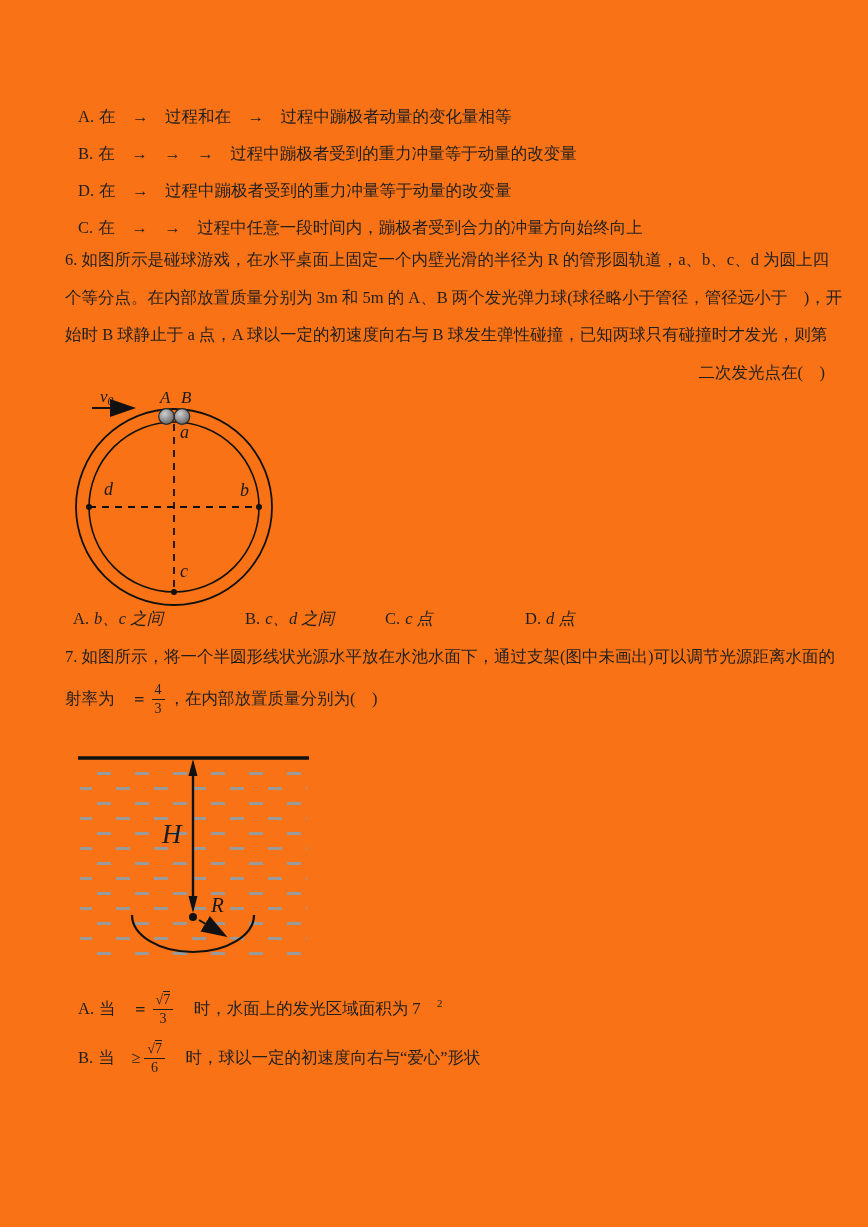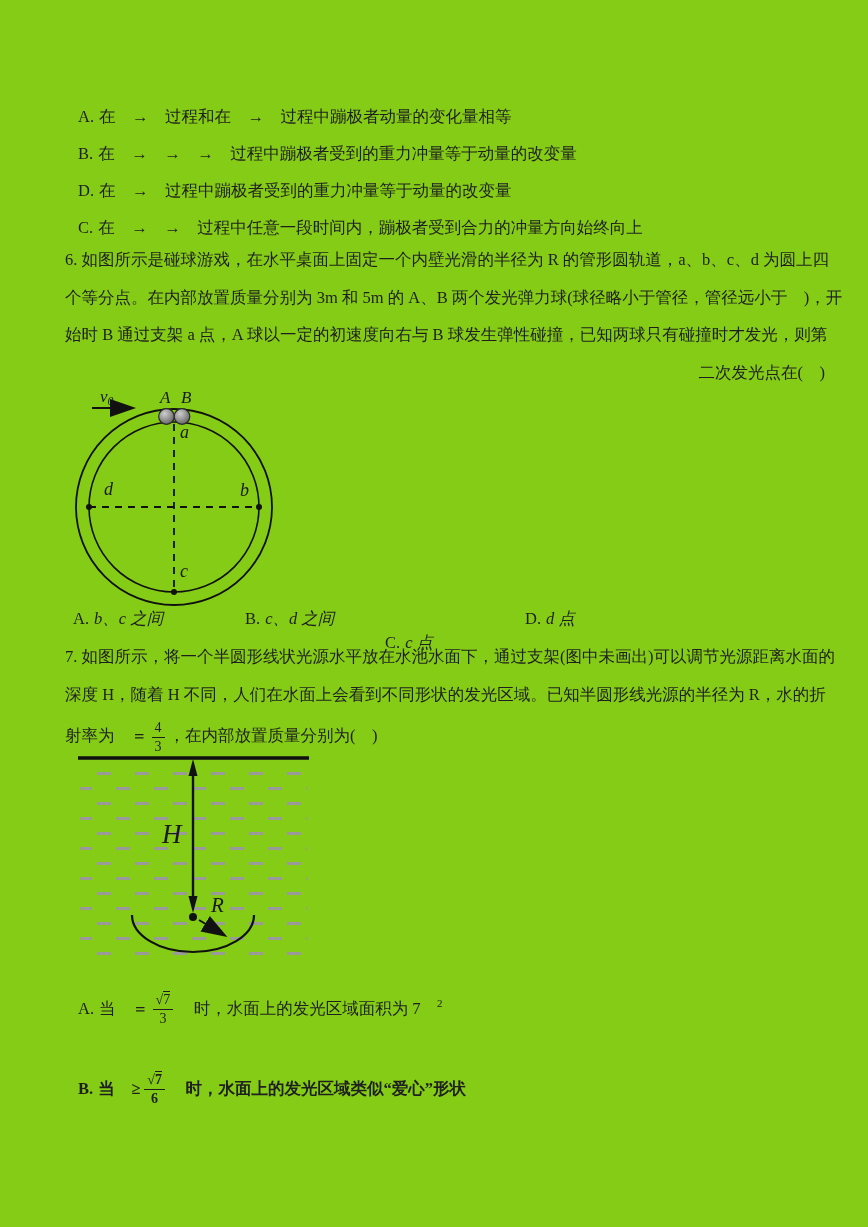--- a/index.html
+++ b/index.html
@@ -1,30 +1,30 @@
 <!DOCTYPE html>
 <html><head>
 <meta charset="utf-8">
 <style>
   html,body { margin:0; padding:0; background:#ffffff; }
   #page {
-    position:relative; width:868px; height:1227px; background:#84cc16;
+    position:relative; width:868px; height:1227px; background:#f97316;
     font-family:"Liberation Serif","DejaVu Serif",serif;
     color:#1f1f1f; font-size:16.5px; overflow:hidden;
   }
   .abs { position:absolute; }
   .optline { height:37px; line-height:37px; white-space:nowrap; }
   .optlabel { margin-right:5px; }
   .qline { height:37.5px; line-height:37.5px; white-space:nowrap;text-align:right; }
 
   
   .optrow { display:flex; white-space:nowrap; }
   .optrow .cell-a { width:172px; }
   .optrow .cell-b { width:140px; }
-  .optrow .cell-c { width:140px;margin-top:24px; }
+  .optrow .cell-c { width:140px; }
 
   
   .frac {
     display:inline-block; vertical-align:middle; text-align:center;
     font-size:14px; line-height:1.15; margin:0 4px;
   }
   .frac .num { display:block; border-bottom:1.2px solid #1f1f1f; padding:0 3px 1px; }
   .frac .den { display:block; padding-top:1px; }
   .radicand { border-top:1.2px solid #1f1f1f; }
   sup.exp { font-size:11px; vertical-align:super; }
@@ -43,21 +43,21 @@
   <div class="abs" style="left:78px; top:98px;">
     <div class="optline"><span class="optlabel">A.</span><span>在　→　过程和在　→　过程中蹦极者动量的变化量相等</span></div>
     <div class="optline"><span class="optlabel">B.</span><span>在　→　→　→　过程中蹦极者受到的重力冲量等于动量的改变量</span></div>
     <div class="optline"><span class="optlabel">D.</span><span>在　→　过程中蹦极者受到的重力冲量等于动量的改变量</span></div>
     <div class="optline"><span class="optlabel">C.</span><span>在　→　→　过程中任意一段时间内，蹦极者受到合力的冲量方向始终向上</span></div>
   </div>
 
   <div class="abs" style="left:65px; top:241px; width:760px;">
     <div class="qline">6. 如图所示是碰球游戏，在水平桌面上固定一个内壁光滑的半径为 R 的管形圆轨道，a、b、c、d 为圆上四</div>
     <div class="qline">个等分点。在内部放置质量分别为 3m 和 5m 的 A、B 两个发光弹力球(球径略小于管径，管径远小于　)，开</div>
-    <div class="qline">始时 B 通过支架 a 点，A 球以一定的初速度向右与 B 球发生弹性碰撞，已知两球只有碰撞时才发光，则第</div>
+    <div class="qline">始时 B 球静止于 a 点，A 球以一定的初速度向右与 B 球发生弹性碰撞，已知两球只有碰撞时才发光，则第</div>
     <div class="qline">二次发光点在(　)</div>
   </div>
 
   <svg class="abs" style="left:74px; top:388px;" width="202" height="219" viewBox="0 0 202 219">
     <defs>
       <marker id="arrowC" markerWidth="13" markerHeight="10" refX="11" refY="5" orient="auto">
         <polygon points="0,0.5 13,5 0,9.5" fill="#111"></polygon>
       </marker>
       <radialGradient id="ballGrad" cx="38%" cy="32%" r="75%">
         <stop offset="0%" stop-color="#cecece"></stop>
@@ -83,30 +83,29 @@
     <text x="26" y="14" font-size="17" class="var"><tspan>v</tspan><tspan dy="3" font-size="12">0</tspan></text>
 
     <text x="86" y="15" font-size="17" class="var">A</text>
     <text x="107" y="15" font-size="17" class="var">B</text>
     <text x="106" y="50" font-size="18" class="var">a</text>
     <text x="166" y="108" font-size="18" class="var">b</text>
     <text x="106" y="189" font-size="18" class="var">c</text>
     <text x="30" y="107" font-size="18" class="var">d</text>
   </svg>
 
-  <div class="abs optrow" style="left:73px; top:608px;">
+  <div class="abs optrow" style="left:73px; top:608px;align-items:center;">
     <div class="cell-a"><span class="optlabel">A.</span><span class="var">b、c 之间</span></div>
     <div class="cell-b"><span class="optlabel">B.</span><span class="var">c、d 之间</span></div>
     <div class="cell-c"><span class="optlabel">C.</span><span class="var">c 点</span></div>
     <div class="cell-d"><span class="optlabel">D.</span><span class="var">d 点</span></div>
   </div>
 
   <div class="abs" style="left:65px; top:638px; width:760px;">
     <div class="qline" style="margin-top:0;">7. 如图所示，将一个半圆形线状光源水平放在水池水面下，通过支架(图中未画出)可以调节光源距离水面的</div>
-    <div class="qline">深度 H，随着 H 不同，人们在水面上会看到不同形状的发光区域。已知半圆形线光源的半径为 R，水的折</div>
     <div class="mathline">
       <span>射率为　＝</span><span class="frac"><span class="num"><span></span><span>4</span></span><span class="den">3</span></span><span>，在内部放置质量分别为(　)</span>
     </div>
   </div>
 
   <svg class="abs" style="left:78px; top:753px;" width="232" height="218" viewBox="0 0 232 218">
     <defs>
       <pattern id="waterdash" width="38" height="30" patternUnits="userSpaceOnUse">
         <rect x="0" y="4" width="14" height="3" fill="#9a9a9a"></rect>
         <rect x="19" y="19" width="14" height="3" fill="#9a9a9a"></rect>
@@ -128,17 +127,17 @@
     <path d="M 54 162 A 61 37 0 0 0 176 162" fill="none" stroke="#111" stroke-width="2.2"></path>
 
     <line x1="121" y1="167" x2="146" y2="182" stroke="#111" stroke-width="2" marker-end="url(#arrowW)"></line>
     <text x="133" y="159" font-size="21" class="var">R</text>
   </svg>
 
   <div class="abs mathline" style="left:78px; top:980px;">
     <span class="optlabel">A.</span><span>当　＝</span><span class="frac"><span class="num"><span>√</span><span class="radicand">7</span></span><span class="den">3</span></span><span>　时，水面上的发光区域面积为 7　</span><sup class="exp">2</sup>
   </div>
 
-  <div class="abs mathline" style="left:78px; top:1060px;font-weight:bold;">
-    <span class="optlabel">B.</span><span>当　≥</span><span class="frac"><span class="num"><span>√</span><span class="radicand">7</span></span><span class="den">6</span></span><span>　时，水面上的发光区域类似“爱心”形状</span><sup class="exp"></sup>
+  <div class="abs mathline" style="left:78px; top:1029px;">
+    <span class="optlabel">B.</span><span>当　≥</span><span class="frac"><span class="num"><span>√</span><span class="radicand">7</span></span><span class="den">6</span></span><span>　时，球以一定的初速度向右与“爱心”形状</span><sup class="exp"></sup>
   </div>
 
 </div>
 
 </body></html>

